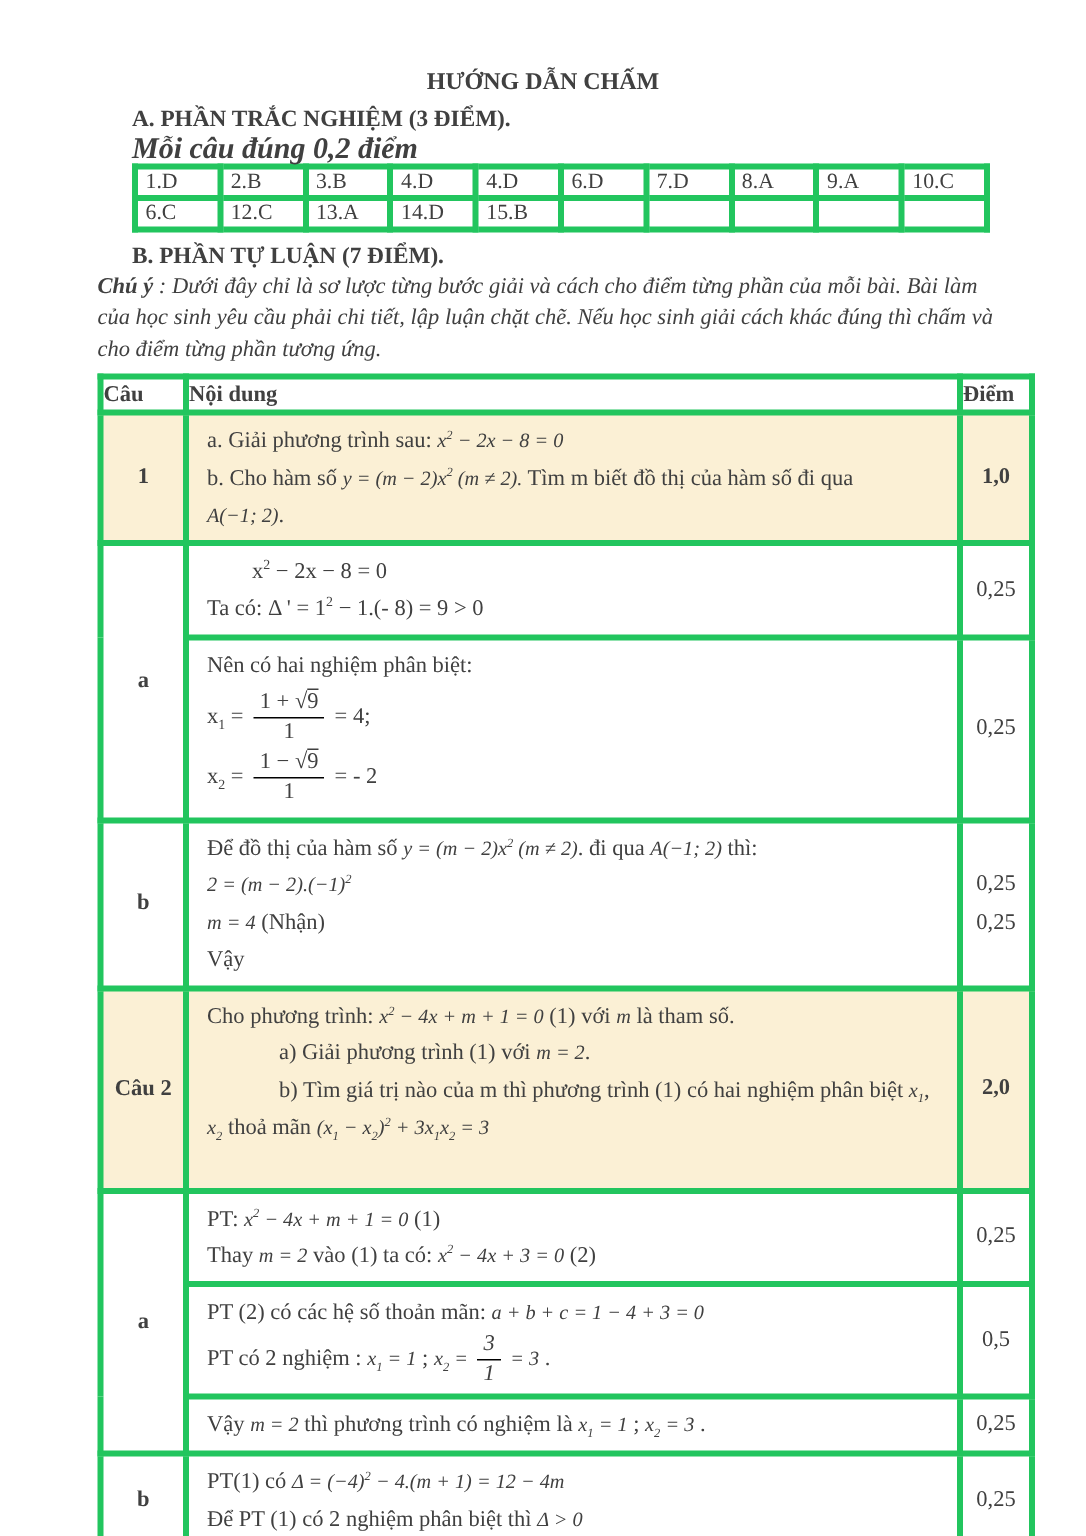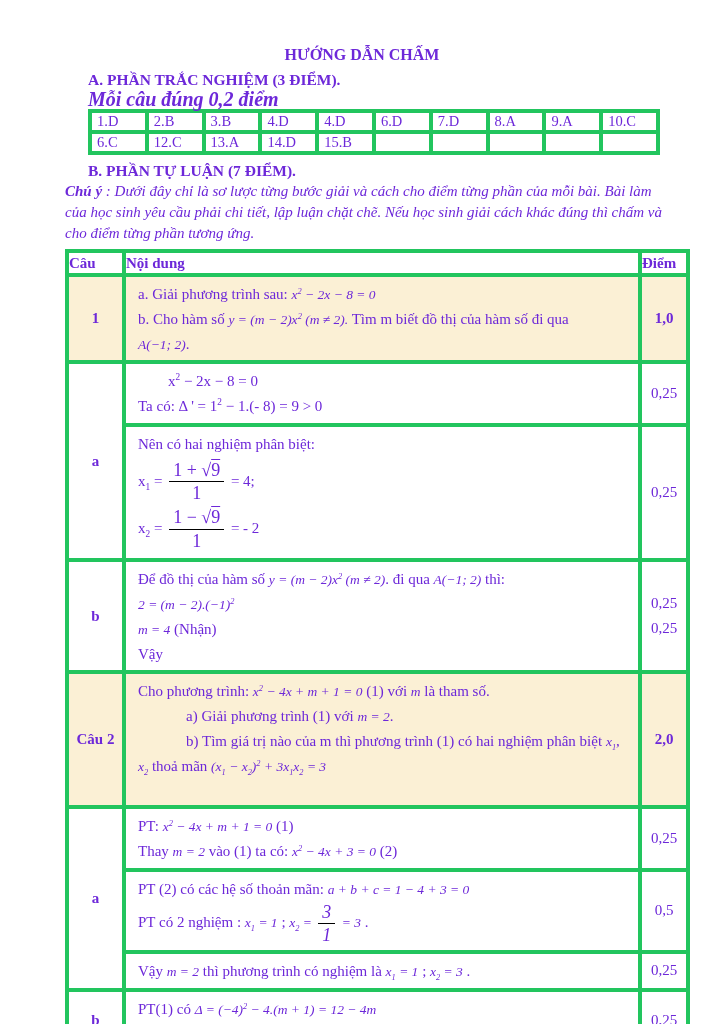--- a/index.html
+++ b/index.html
@@ -1,19 +1,19 @@
 <!DOCTYPE html>
 <html><head>
 <meta charset="utf-8">
 <style>
   * { margin:0; padding:0; box-sizing:border-box; }
   html,body { background:#ffffff; }
   .page {
     width:724px; height:1024px; background:#ffffff; overflow:hidden;
-    font-family:"Liberation Serif", serif; color:#6d28d9;
+    font-family:"Liberation Serif", serif; color:#404040;
     position:relative;
   }
   .doc { padding:46px 38px 0 65px; }
 
   .title { font-size:16px; font-weight:bold; text-align:center; margin-left:-27px; margin-bottom:6px; }
   .heading { font-size:15.5px; font-weight:bold; margin-left:23px; line-height:20px; }
   .subnote { font-size:20px; font-weight:bold; font-style:italic; margin-left:23px; line-height:19px; }
 
   table { border-collapse:collapse; }
   td { border:4px solid #22c55e; }
@@ -44,21 +44,21 @@
   .r-q2a2 td { height:52px; }
   .r-q2a3 td { height:26px; }
   .r-q2b td  { height:50px; }
 
   .m { font-style:italic; font-size:13.5px; }
   sup { font-size:0.62em; vertical-align:super; line-height:0; }
   sub { font-size:0.62em; vertical-align:sub; line-height:0; }
   .ind { padding-left:30px; }
   .ind2 { padding-left:48px; }
   .fl { margin:3px 0; }
-  .frac { display:inline-block; vertical-align:middle; text-align:center; font-size:18px; line-height:1.15; margin:0 3px; }
+  .frac { display:inline-block; vertical-align:middle; text-align:center; font-size:15px; line-height:1.15; margin:0 3px; }
   .frac .fn { display:block; border-bottom:1px solid #000; padding:0 4px 1px; }
   .frac .fd { display:block; padding-top:1px; }
   .sq { text-decoration:overline; }
 </style>
 </head>
 <body>
 
 <div class="page">
   <div class="doc">
 

